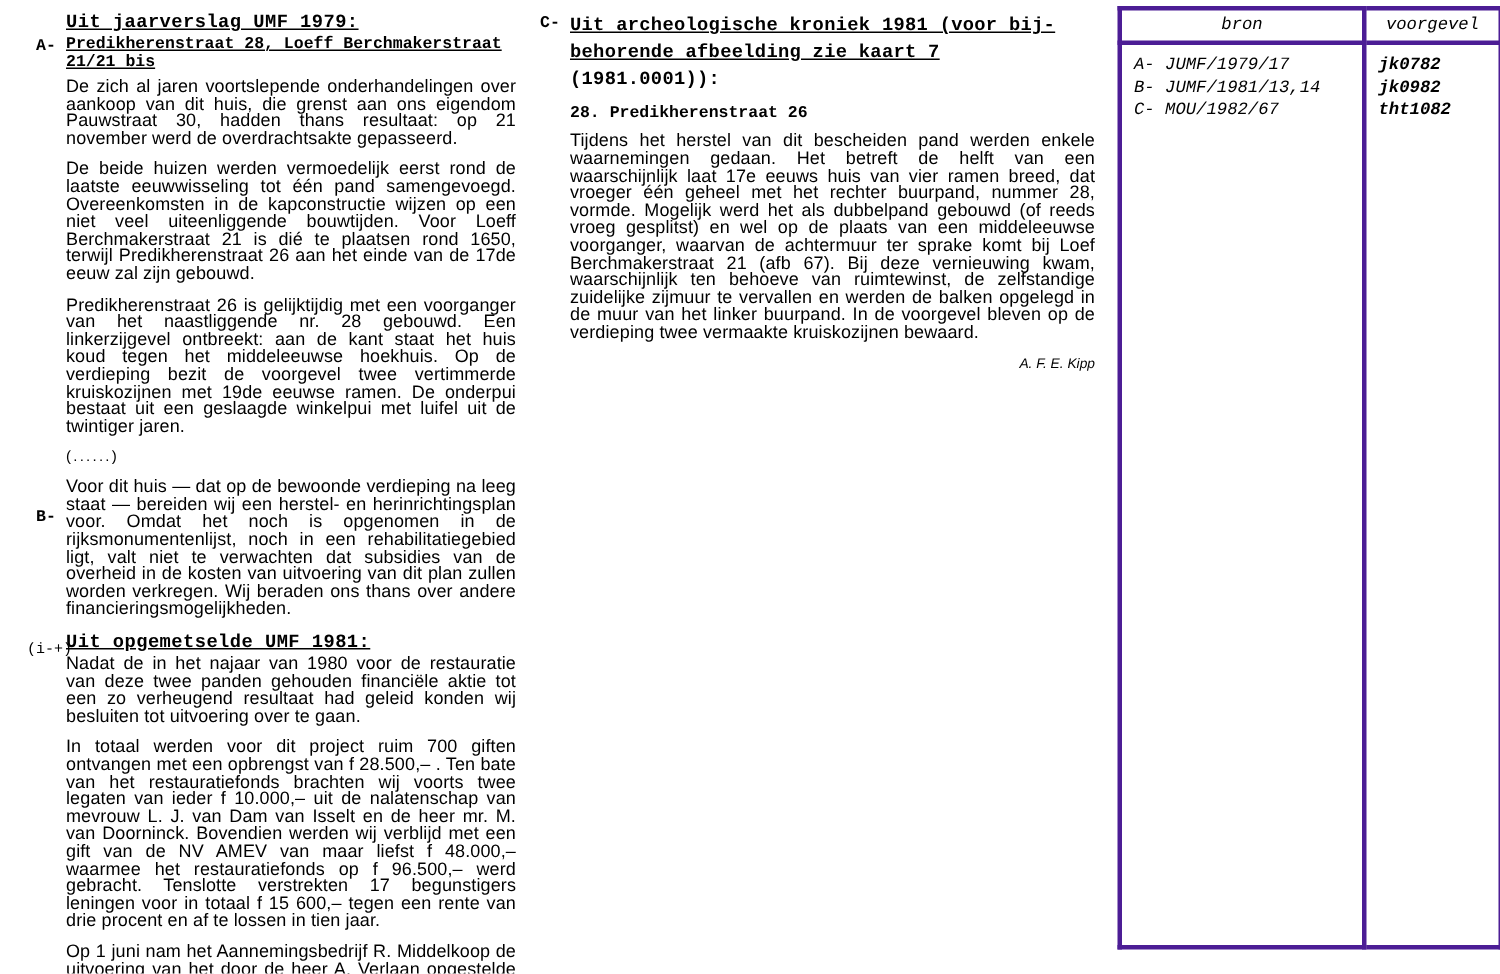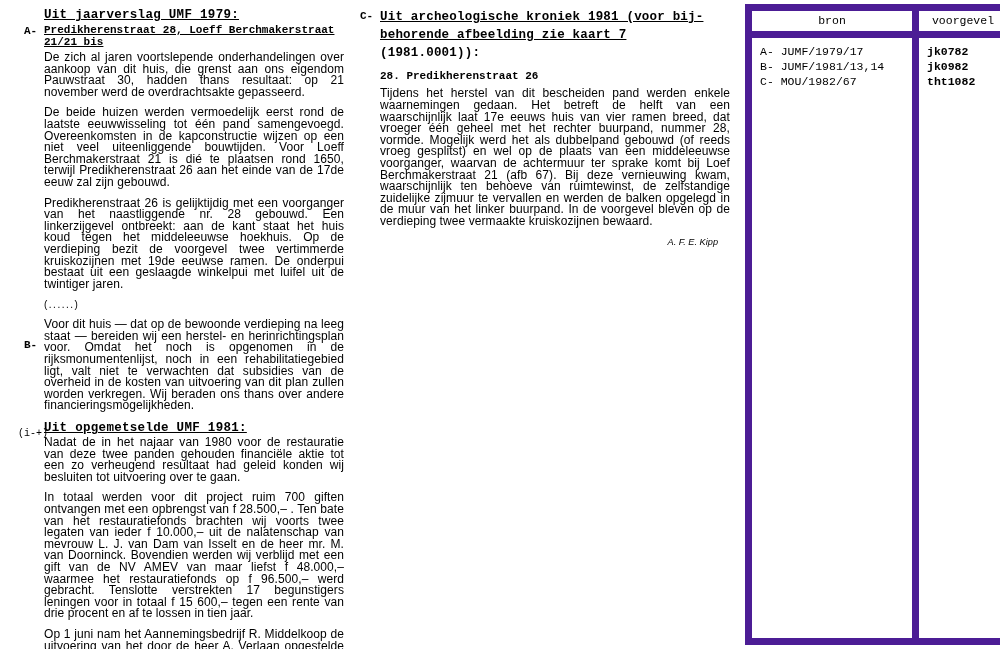--- a/index.html
+++ b/index.html
@@ -102,34 +102,35 @@
   }
   .marker-a { left: 24px; top: 25px; }
   .marker-b { left: 24px; top: 339px; }
   .marker-c { left: 360px; top: 10px; }
   .marker-g { left: 18px; top: 428px; font-size: 10px; font-weight: normal; }
 
   .signature {
     font-size: 9.2px;
     font-style: italic;
     text-align: right;
-    margin: 2px 12px 0 0;
+    margin: 2px 0 0 0;
   }
 
   
   table.refs {
     border-collapse: collapse;
     width: 250px;
     table-layout: fixed;
   }
   table.refs th,
   table.refs td {
-    border: 7px solid #4c1d95;
+    border: 3px solid #4c1d95;
     padding: 0;
     vertical-align: top;
+    font-style: italic;
   }
   table.refs th {
     font-family: "Liberation Mono", monospace;
     font-weight: normal;
     font-size: 11.5px;
     text-align: center;
     height: 20px;
     line-height: 20px;
   }
   .refs-body-row td {

